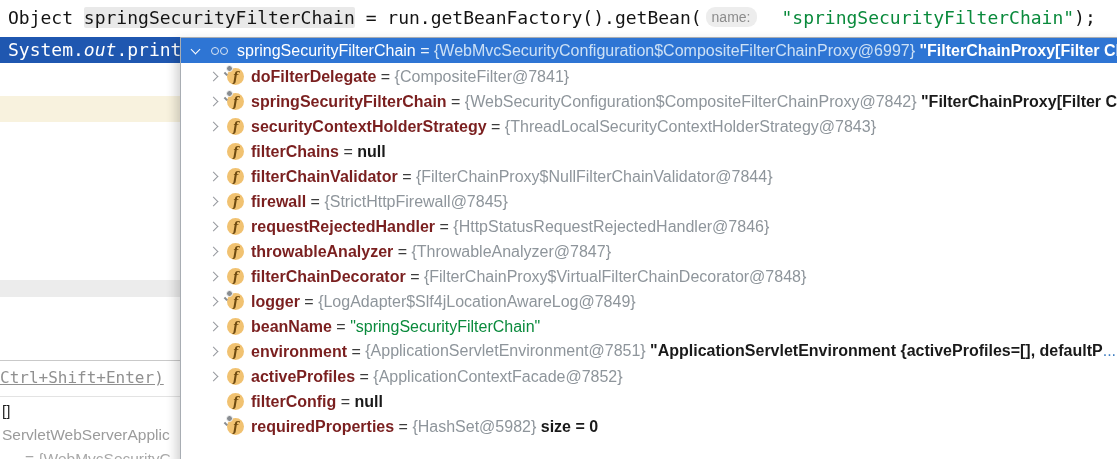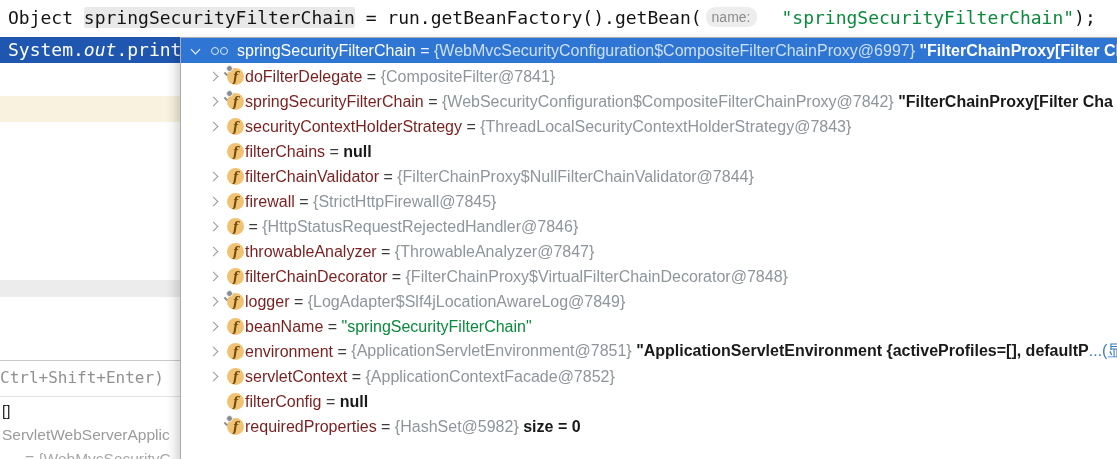--- a/index.html
+++ b/index.html
@@ -34,21 +34,21 @@
     background:var(--exec-blue);color:#fff;padding-left:8px;white-space:pre;
     font-family:"DejaVu Sans Mono",monospace;font-size:18px;
   }
   .out-italic{font-style:italic;margin-top:36px;}
   .cream-band{position:absolute;left:0;top:96px;width:181px;height:26px;background:#F8F2DE;}
   .gray-band{position:absolute;left:0;top:280px;width:181px;height:17px;background:#ECECEC;}
   
   .lp-border1{position:absolute;left:0;top:360px;width:181px;height:1px;background:#C9C9C9;}
   .lp-shortcut{
     position:absolute;left:0;top:366px;width:211px;height:24px;line-height:24px;
-    font-family:"DejaVu Sans Mono",monospace;font-size:16px;color:#909090;white-space:pre;overflow:hidden;
+    font-family:"DejaVu Sans Mono",monospace;font-size:16px;color:#909090;white-space:pre;overflow:hidden;text-decoration:underline;
   }
   .lp-border2{position:absolute;left:0;top:396px;width:181px;height:1px;background:#E3E3E3;}
   .lp-brackets{position:absolute;left:2px;top:399px;height:24px;line-height:24px;font-size:15px;color:#1F1F1F;}
   .lp-gray1{position:absolute;left:2px;top:423px;height:24px;line-height:24px;font-size:15.5px;color:#9B9B9B;white-space:pre;}
   .lp-gray2{position:absolute;left:25px;top:447px;height:24px;line-height:24px;font-size:15.5px;color:#A8A8A8;white-space:pre;}
   
   .popup{
     position:absolute;left:180px;top:37px;width:1200px;height:470px;background:#fff;
     border:1px solid #A8ADB3;box-shadow:-4px 4px 10px rgba(0,0,0,.18);
   }
@@ -69,21 +69,21 @@
   .chevbox{width:16px;margin-left:24px;display:flex;justify-content:center;flex:none;}
   .iconbox{width:17px;height:17px;margin-left:6px;position:relative;flex:none;}
   .fcirc{
     width:17px;height:17px;border-radius:50%;background:var(--icon-amber);
     display:flex;align-items:center;justify-content:center;
     font-family:"DejaVu Serif",serif;font-style:italic;font-weight:700;font-size:12px;color:#6E4A10;
   }
   .pin{position:absolute;left:-3px;top:-3px;width:9px;height:9px;display:none;}
   .pin::before{content:"";position:absolute;right:0;top:0;width:5px;height:5px;border-radius:50%;background:#888C90;border:1px solid #F7F8F8;}
   .pin::after{content:"";position:absolute;left:0;bottom:0;width:4px;height:1.5px;background:#888C90;transform:rotate(45deg);}
-  .rname{color:var(--name-maroon);margin-left:1px;font-weight:400;}
+  .rname{color:var(--name-maroon);margin-left:7px;font-weight:700;}
   .req{color:#3C3C3C;}
   .seg-ref{color:var(--ref-gray);}
   .seg-str{color:#1A1A1A;font-weight:700;}
   .seg-green{color:var(--string-green);}
   .seg-plain{color:#1A1A1A;font-weight:700;}
   .seg-link{color:var(--link-blue);}
 </style>
 </head>
 <body>
 
@@ -134,21 +134,21 @@
     <span class="rname">filterChainValidator</span><span class="req"> = </span><span class="rval"><span class="seg-ref">{FilterChainProxy$NullFilterChainValidator@7844}</span></span>
   </div>
       <div class="vrow">
     <span class="chevbox"><span class="chev" style="visibility: visible;"></span></span>
     <span class="iconbox"><span class="fcirc">f</span></span>
     <span class="rname">firewall</span><span class="req"> = </span><span class="rval"><span class="seg-ref">{StrictHttpFirewall@7845}</span></span>
   </div>
       <div class="vrow">
     <span class="chevbox"><span class="chev" style="visibility: visible;"></span></span>
     <span class="iconbox"><span class="fcirc">f</span></span>
-    <span class="req"> = </span><span class="rval"><span class="seg-ref">{HttpStatusRequestRejectedHandler@7846}</span></span>
+    <span class="rname">requestRejectedHandler</span><span class="req"> = </span><span class="rval"><span class="seg-ref">{HttpStatusRequestRejectedHandler@7846}</span></span>
   </div>
       <div class="vrow">
     <span class="chevbox"><span class="chev" style="visibility: visible;"></span></span>
     <span class="iconbox"><span class="fcirc">f</span></span>
     <span class="rname">throwableAnalyzer</span><span class="req"> = </span><span class="rval"><span class="seg-ref">{ThrowableAnalyzer@7847}</span></span>
   </div>
       <div class="vrow">
     <span class="chevbox"><span class="chev" style="visibility: visible;"></span></span>
     <span class="iconbox"><span class="fcirc">f</span></span>
     <span class="rname">filterChainDecorator</span><span class="req"> = </span><span class="rval"><span class="seg-ref">{FilterChainProxy$VirtualFilterChainDecorator@7848}</span></span>
@@ -164,21 +164,21 @@
     <span class="rname">beanName</span><span class="req"> = </span><span class="rval"><span class="seg-green">"springSecurityFilterChain"</span></span>
   </div>
       <div class="vrow">
     <span class="chevbox"><span class="chev" style="visibility: visible;"></span></span>
     <span class="iconbox"><span class="fcirc">f</span></span>
     <span class="rname">environment</span><span class="req"> = </span><span class="rval"><span class="seg-ref">{ApplicationServletEnvironment@7851} </span><span class="seg-str">"ApplicationServletEnvironment {activeProfiles=[], defaultP</span><span class="seg-link">...(显</span></span>
   </div>
       <div class="vrow">
     <span class="chevbox"><span class="chev" style="visibility: visible;"></span></span>
     <span class="iconbox"><span class="fcirc">f</span></span>
-    <span class="rname">servletContext</span><span class="req"> = </span><span class="rval"><span class="seg-ref">{ApplicationContextFacade@7852}</span></span>
+    <span class="rname">activeProfiles</span><span class="req"> = </span><span class="rval"><span class="seg-ref">{ApplicationContextFacade@7852}</span></span>
   </div>
       <div class="vrow">
     <span class="chevbox"><span class="chev" style="visibility: hidden;"></span></span>
     <span class="iconbox"><span class="fcirc">f</span></span>
     <span class="rname">filterConfig</span><span class="req"> = </span><span class="rval"><span class="seg-plain">null</span></span>
   </div>
       <div class="vrow">
     <span class="chevbox"><span class="chev" style="visibility: hidden;"></span></span>
     <span class="iconbox"><span class="fcirc">f</span><span class="pin" style="display: block;"></span></span>
     <span class="rname">requiredProperties</span><span class="req"> = </span><span class="rval"><span class="seg-ref">{HashSet@5982} </span><span class="seg-plain">size = 0</span></span>

